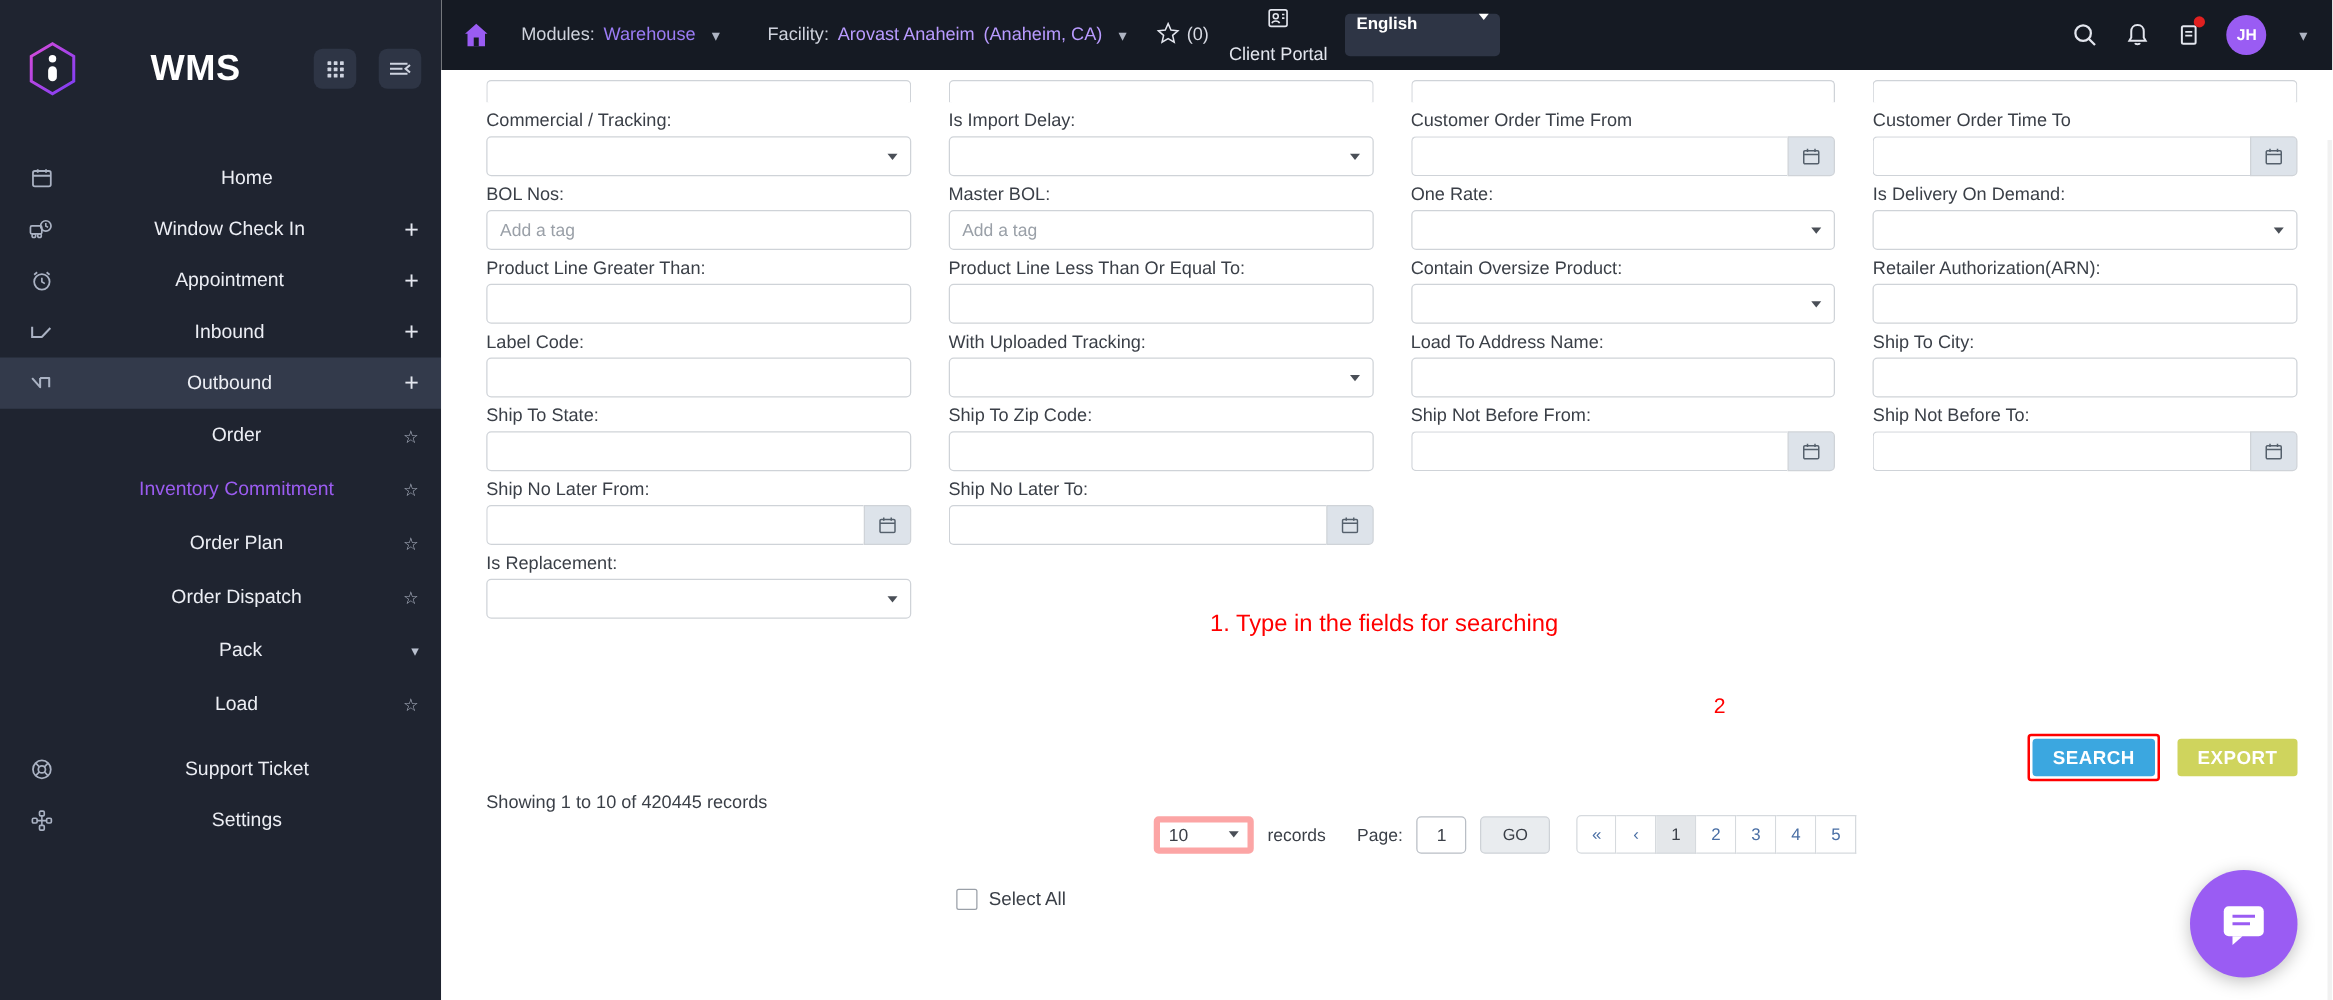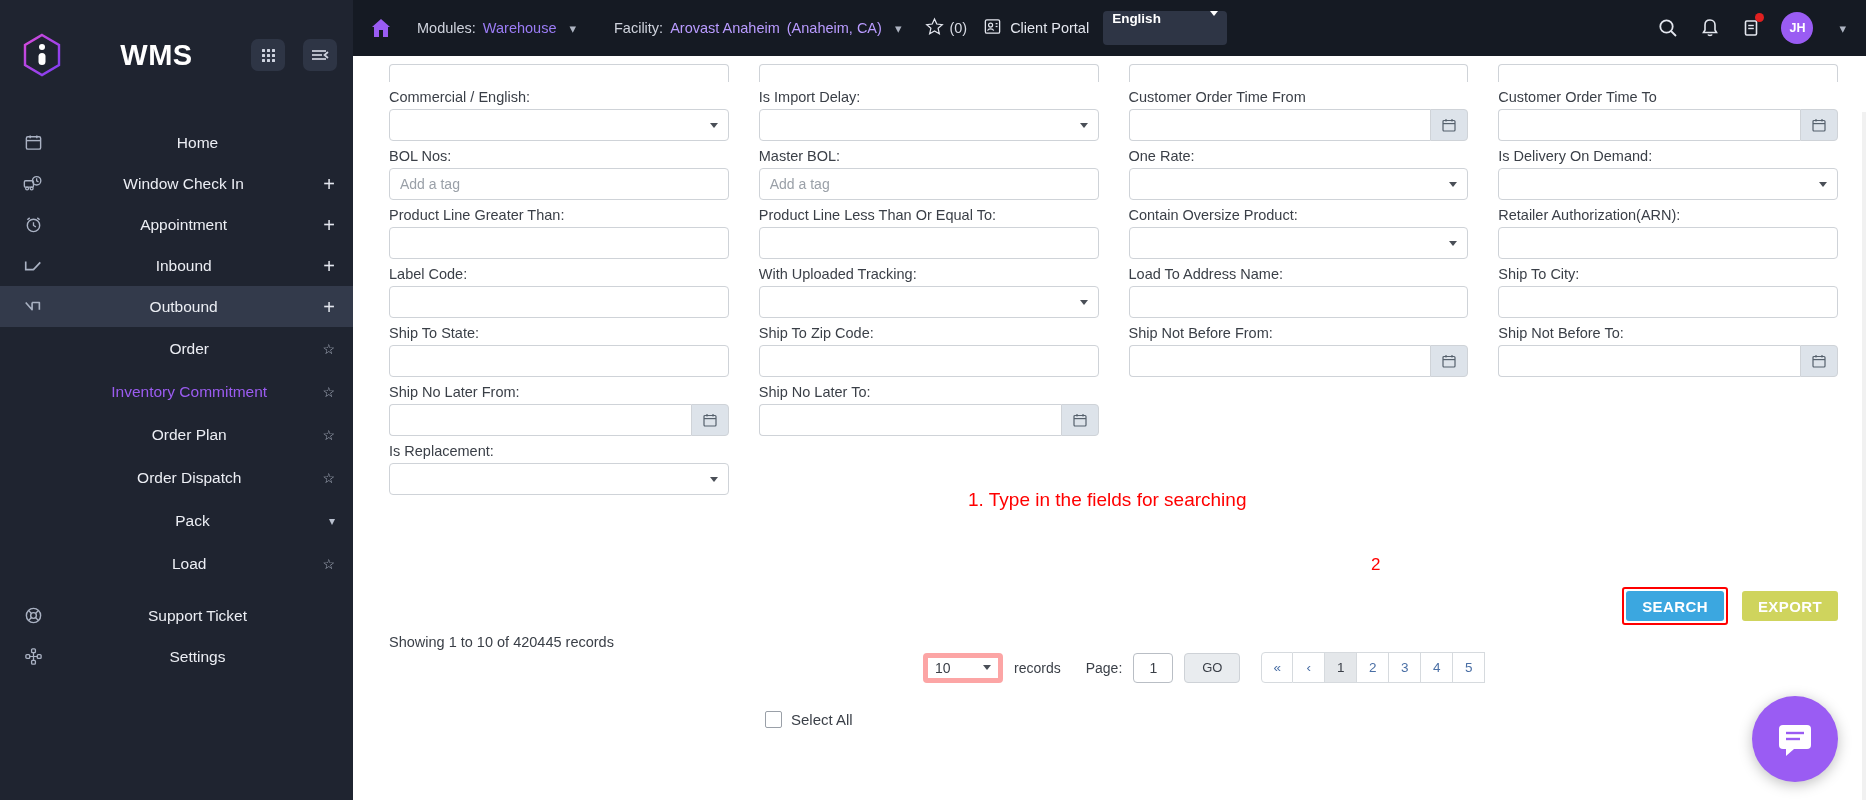--- a/index.html
+++ b/index.html
@@ -72,21 +72,21 @@
     padding: 0 14px 0 0; color: #d7dae3; font-size: 14.5px;
     position: relative; z-index: 5;
   }
   .home-ico { width: 56px; display: flex; align-items: center; justify-content: center; cursor: pointer; }
   .tb-group { display: flex; align-items: center; gap: 7px; margin-left: 8px; }
   .tb-lbl { color: #cfd3dd; font-size: 14.5px; }
   .tb-val { color: #9b7cf5; font-size: 14.5px; }
   .tb-val2 { color: #b99bff; font-size: 14.5px; }
   .chev { color: #aeb4c2; font-size: 13px; cursor: pointer; padding: 0 6px; }
   .tb-fav { display:flex; align-items:center; gap:5px; margin-left: 18px; cursor:pointer; }
-  .tb-portal { display:flex; align-items:center; gap:8px; margin-left: 16px; cursor:pointer; color:#e3e6ee; }
+  .tb-portal { display:flex; align-items:center; gap:8px; margin-left: 16px; cursor:pointer; color:#e3e6ee;flex-direction:column; }
   .lang-box {
     margin-left: 14px; width: 124px; height: 34px; background: #2e3545;
     border-radius: 4px; display: flex; align-items: flex-start; justify-content: space-between;
     padding: 0 9px; color: #fff; font-size: 13.5px; font-weight: 600; cursor: pointer;
   }
   .tb-right { margin-left: auto; display: flex; align-items: center; gap: 20px; }
   .ic-btn { cursor: pointer; display:flex; align-items:center; position: relative; }
   .dot-red { position:absolute; top:-4px; right:-3px; width: 9px; height: 9px; border-radius: 50%; background: #e02020; }
   .avatar {
     width: 32px; height: 32px; border-radius: 50%; background: #9a5cf3;
@@ -438,21 +438,21 @@
         <div class="col">
             <div class="cut-top"></div>
           </div>
         <div class="col">
             <div class="cut-top"></div>
           </div>
       </div>
 
       <div class="row">
         <div class="col">
-          <div class="flabel">Commercial / English:</div>
+          <div class="flabel">Commercial / Tracking:</div>
           <div class="fsel">
               <span class="caret"></span>
             </div>
         </div>
         <div class="col">
           <div class="flabel">Is Import Delay:</div>
           <div class="fsel">
               <span class="caret"></span>
             </div>
         </div>

